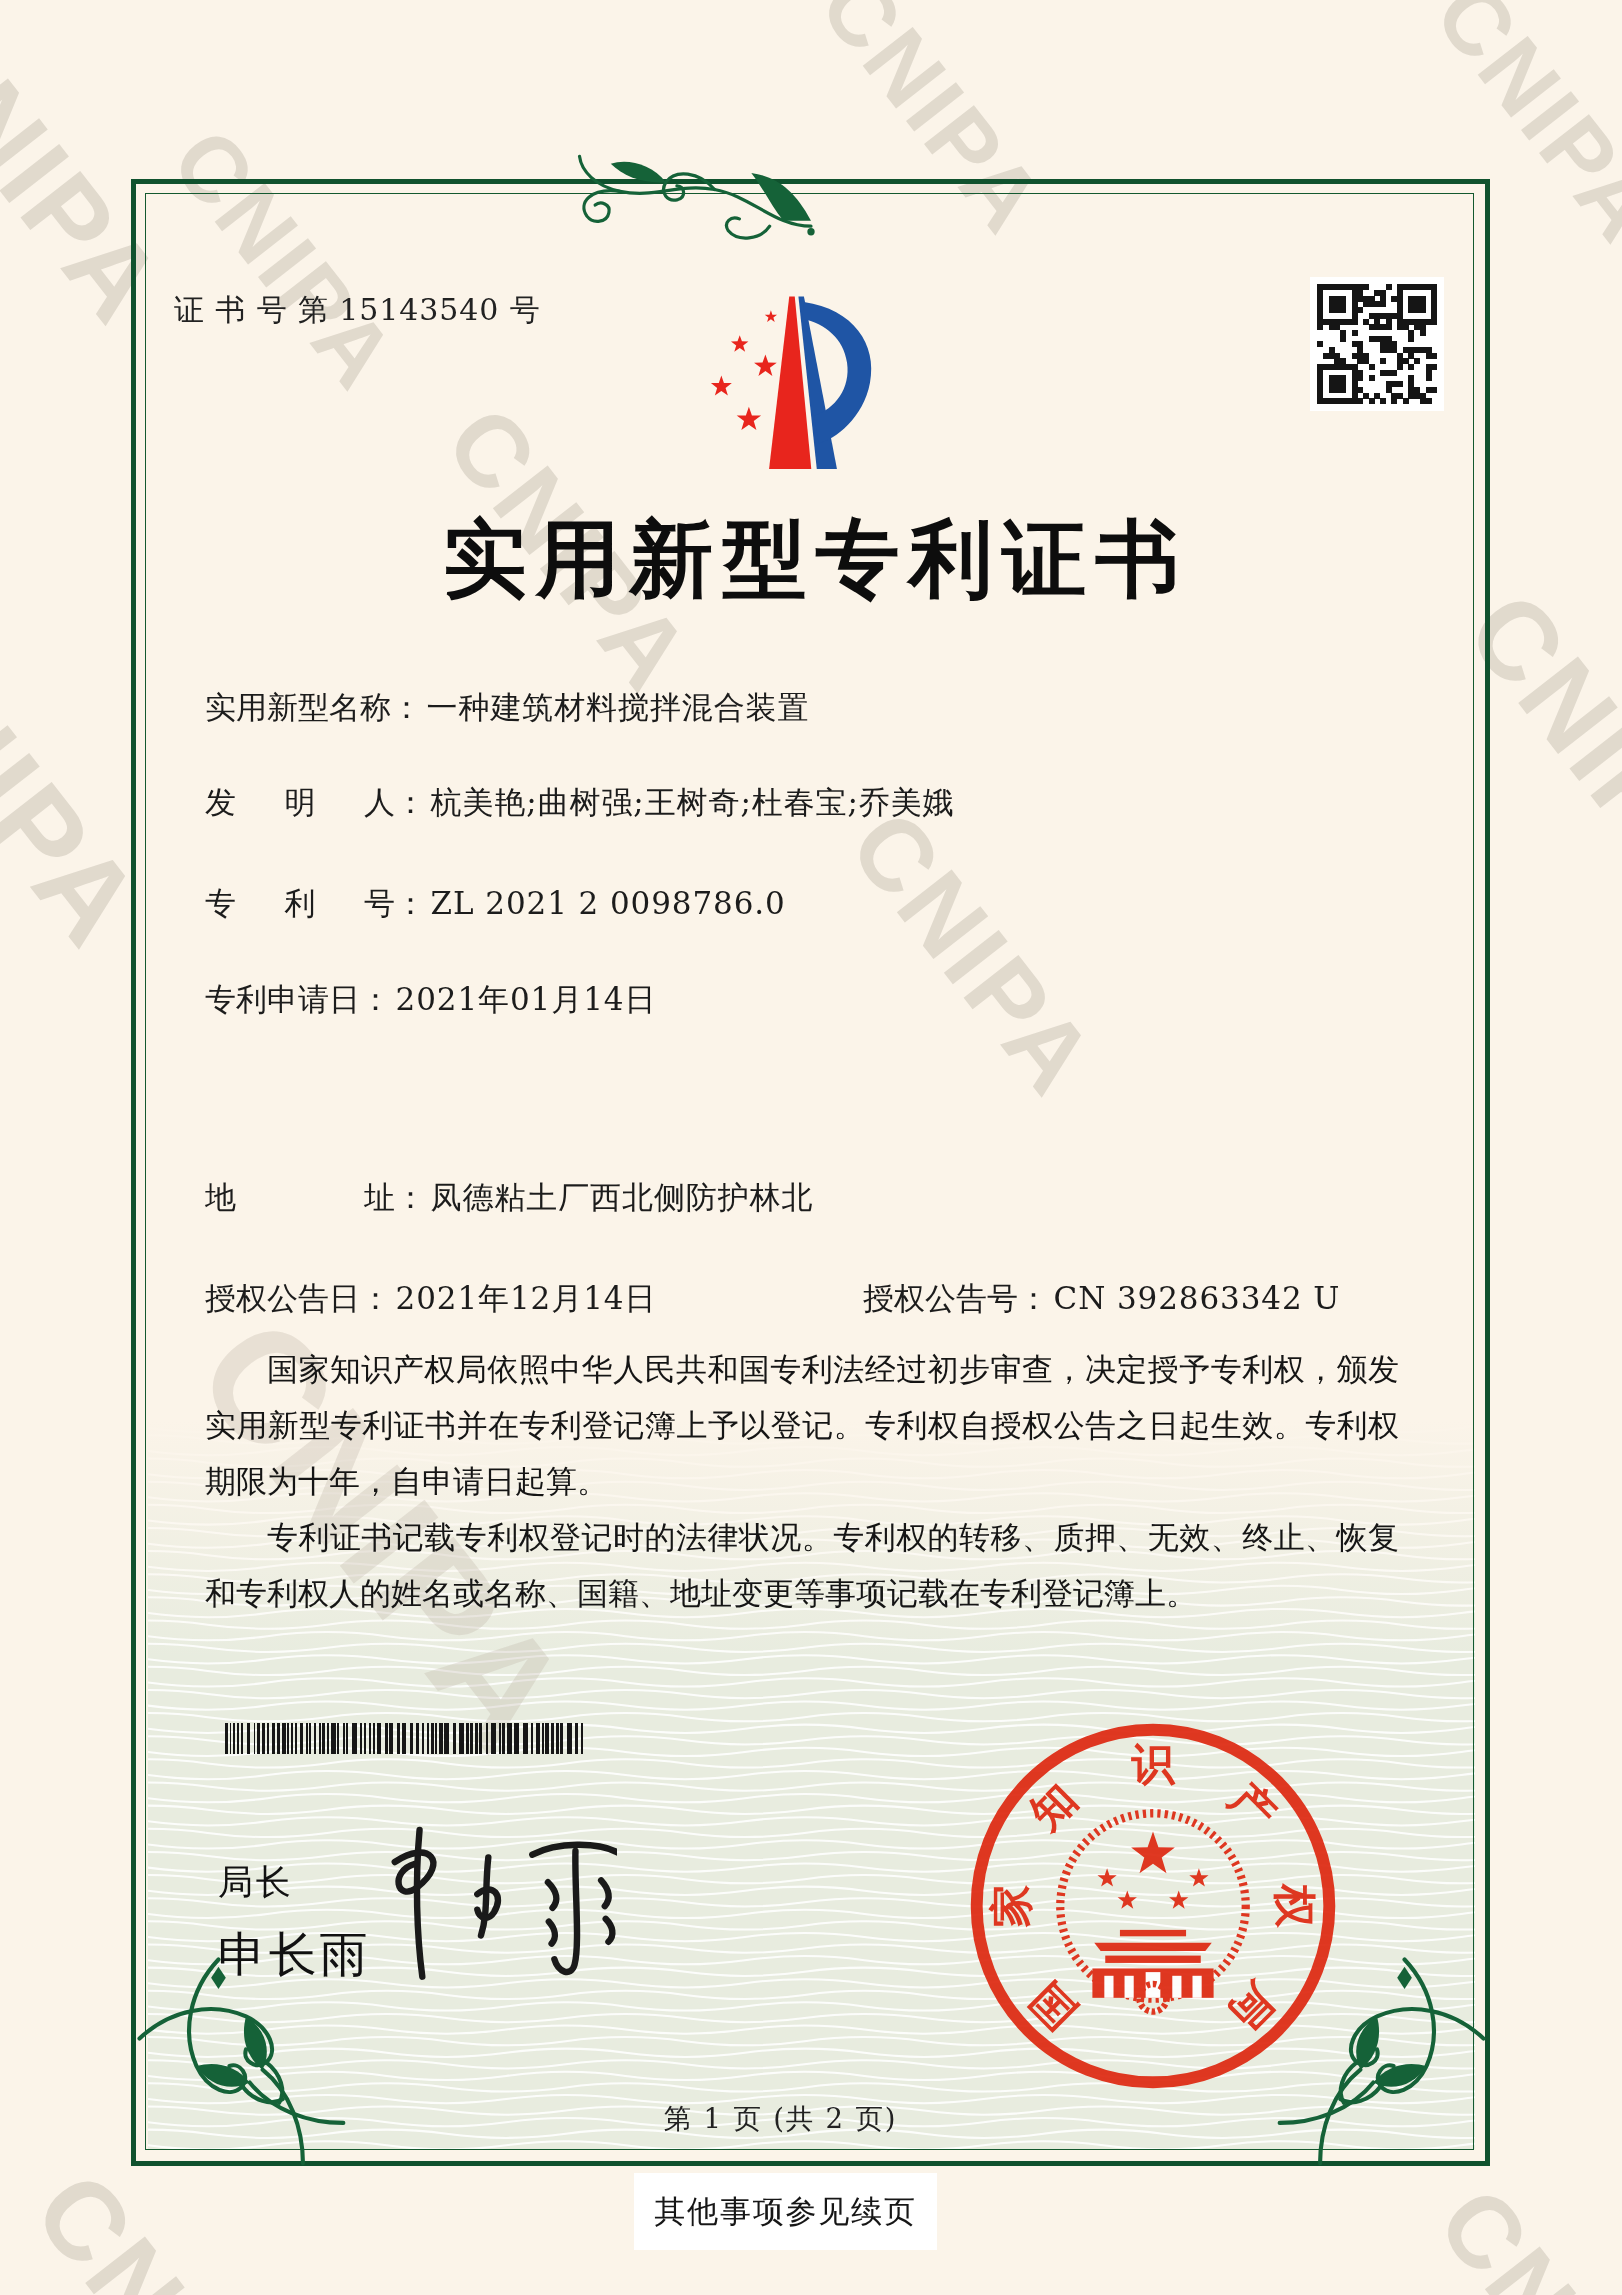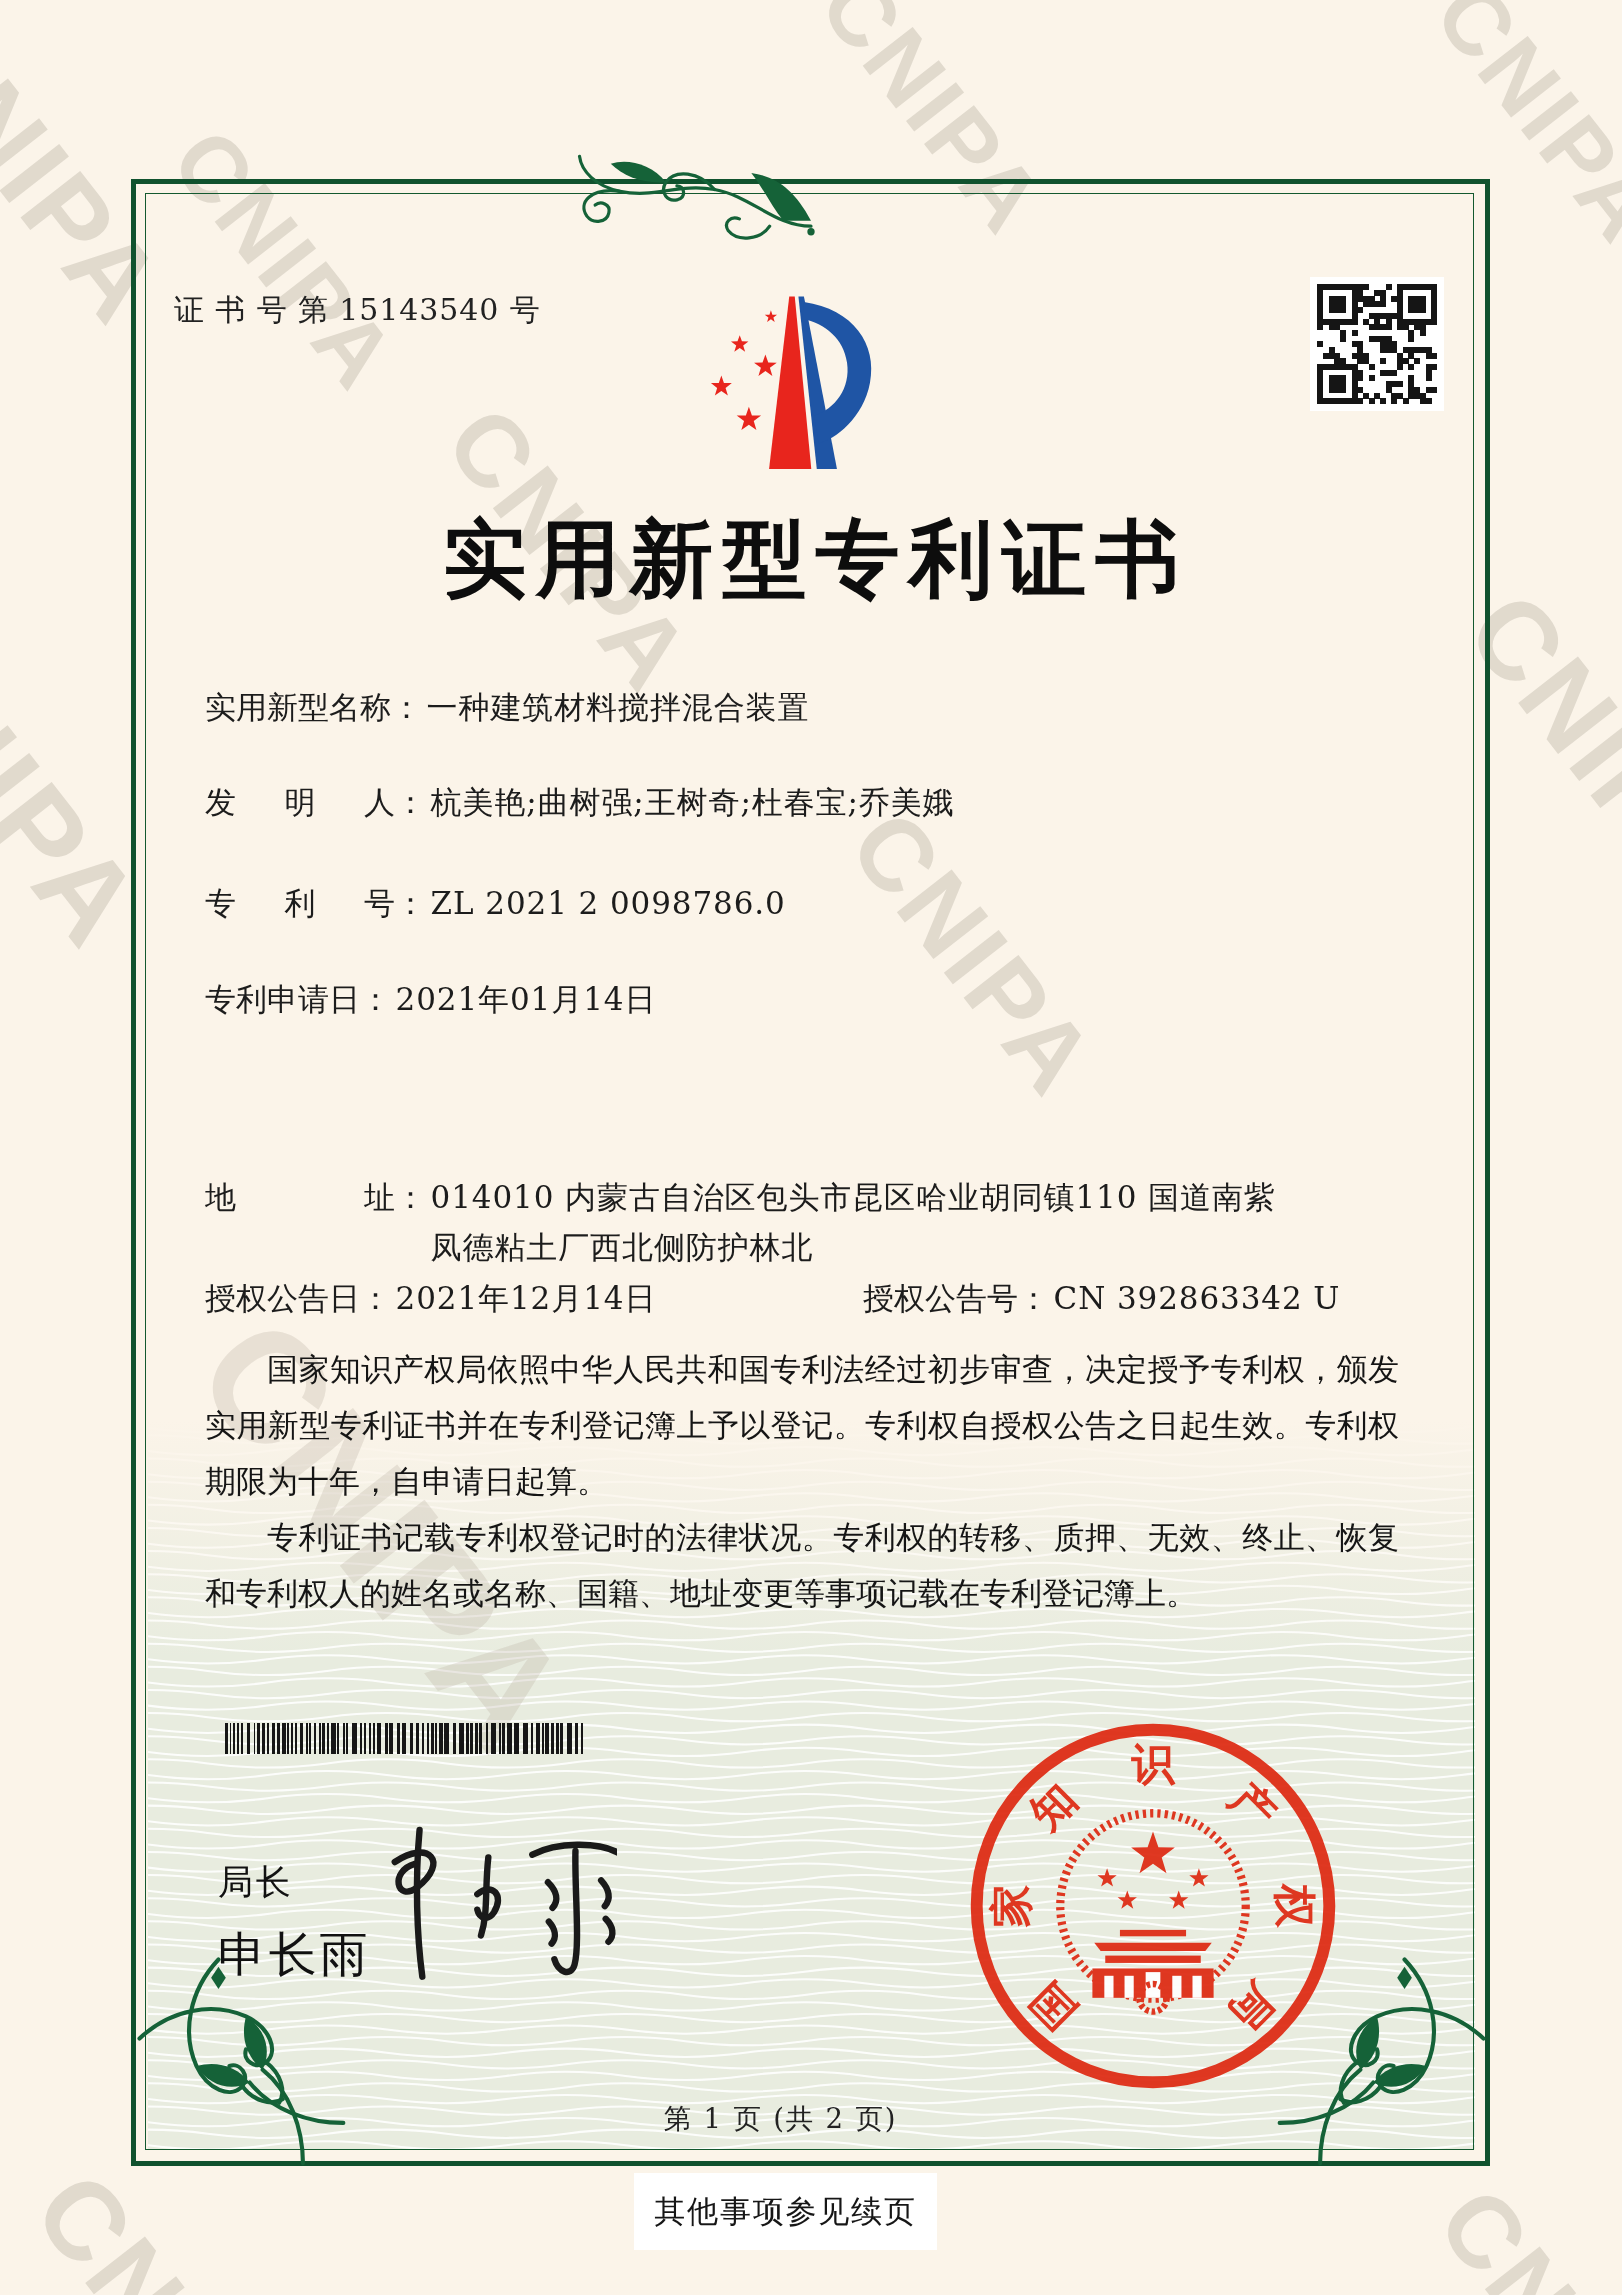--- a/index.html
+++ b/index.html
@@ -430,21 +430,21 @@
   <div class="row nojust" id="row-name">
     <span class="lbl">实用新型名称</span><span class="colon">：</span><span class="val">一种建筑材料搅拌混合装置</span>
   </div>
   <div class="row" id="row-patent-no">
     <span class="lbl">专利号</span><span class="colon">：</span><span class="val">ZL 2021 2 0098786.0</span>
   </div>
   <div class="row nojust" id="row-filing-date">
     <span class="lbl">专利申请日</span><span class="colon">：</span><span class="val">2021年01月14日</span>
   </div>
   <div class="row" id="row-address">
-    <span class="lbl">地址</span><span class="colon">：</span><span class="addr-lines"><span class="addr-line" style="display:block">014010 内蒙古自治区包头市昆区哈业胡同镇110 国道南紫</span><span class="addr-line" style="display:block">凤德粘土厂西北侧防护林北</span></span>
+    <span class="lbl">地址</span><span class="colon">：</span><span class="addr-lines"><span class="addr-line" style="display:block">凤德粘土厂西北侧防护林北</span></span>
   </div>
   <div class="row nojust" id="row-grant">
     <span>
       <span class="lbl">授权公告日</span><span class="colon">：</span><span class="val">2021年12月14日</span>
     </span>
     <span class="pair2">
       <span class="lbl">授权公告号</span><span class="colon">：</span><span class="val">CN 392863342 U</span>
     </span>
   </div>
 

